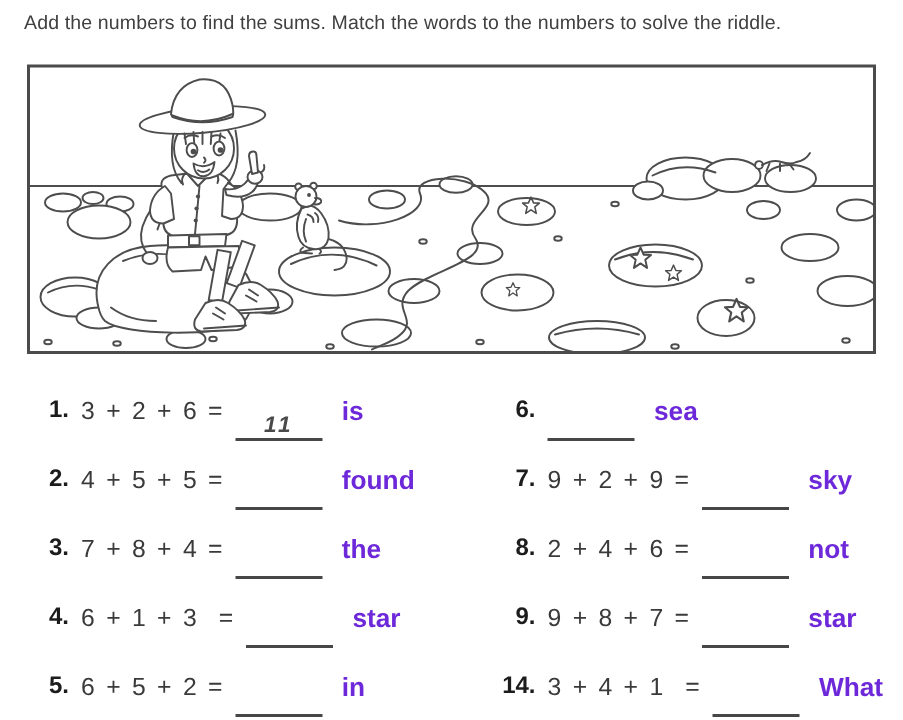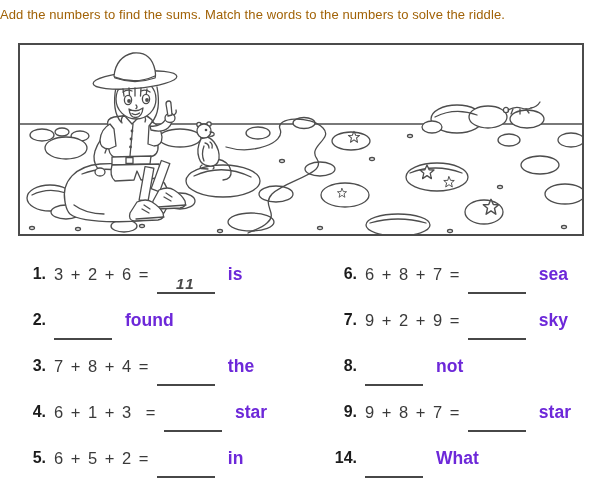--- a/index.html
+++ b/index.html
@@ -1,22 +1,22 @@
 <!DOCTYPE html>
 <html><head>
 <meta charset="utf-8">
 <style>
   html,body{margin:0;padding:0;background:#fff;}
   body{
     width:602px;height:480px;overflow:hidden;position:relative;
     font-family:"Liberation Sans",sans-serif;color:#1c1c1c;
   }
   .instructions{
-    position:absolute;left:0;top:7px;width:585px;
-    font-size:13px;letter-spacing:.1px;color:#a16207;
+    position:absolute;left:16px;top:7px;width:585px;
+    font-size:13px;letter-spacing:.1px;color:#404040;
   }
   .frame{
     position:absolute;left:18px;top:43px;width:562px;height:189px;
     border:2px solid #4b4b4b;box-sizing:content-box;background:#fff;
   }
   .frame svg{display:block;}
   .col{position:absolute;top:251px;}
   .col-left{left:22px;width:300px;}
   .col-right{left:327px;width:272px;}
   .row{height:46px;display:flex;align-items:center;white-space:nowrap;}
@@ -200,20 +200,21 @@
   <div class="row">
     <span class="num">1.</span>
     <span class="expr">3 + 2 + 6 =</span>
     <span class="blank">
         <span class="ans">11</span>
       </span>
     <span class="word">is</span>
   </div>
   <div class="row">
     <span class="num">2.</span>
+    <span class="expr">4 + 5 + 5 =</span>
     <span class="blank">
         <span class="ans"></span>
       </span>
     <span class="word">found</span>
   </div>
   <div class="row">
     <span class="num">3.</span>
     <span class="expr">7 + 8 + 4 =</span>
     <span class="blank">
         <span class="ans"></span>
@@ -234,49 +235,50 @@
     <span class="blank">
         <span class="ans"></span>
       </span>
     <span class="word">in</span>
   </div>
 </div>
 
 <div class="col col-right">
   <div class="row">
     <span class="num">6.</span>
-    <span class="expr">6 + 8 + 7 =</span>
     <span class="blank">
         <span class="ans"></span>
       </span>
     <span class="word">sea</span>
   </div>
   <div class="row">
     <span class="num">7.</span>
     <span class="expr">9 + 2 + 9 =</span>
     <span class="blank">
         <span class="ans"></span>
       </span>
     <span class="word">sky</span>
   </div>
   <div class="row">
     <span class="num">8.</span>
+    <span class="expr">2 + 4 + 6 =</span>
     <span class="blank">
         <span class="ans"></span>
       </span>
     <span class="word">not</span>
   </div>
   <div class="row">
     <span class="num">9.</span>
     <span class="expr">9 + 8 + 7 =</span>
     <span class="blank">
         <span class="ans"></span>
       </span>
     <span class="word">star</span>
   </div>
   <div class="row">
     <span class="num">14.</span>
+    <span class="expr">3 + 4 + 1 &nbsp;=</span>
     <span class="blank">
         <span class="ans"></span>
       </span>
     <span class="word">What</span>
   </div>
 </div>
 
 </body></html>

